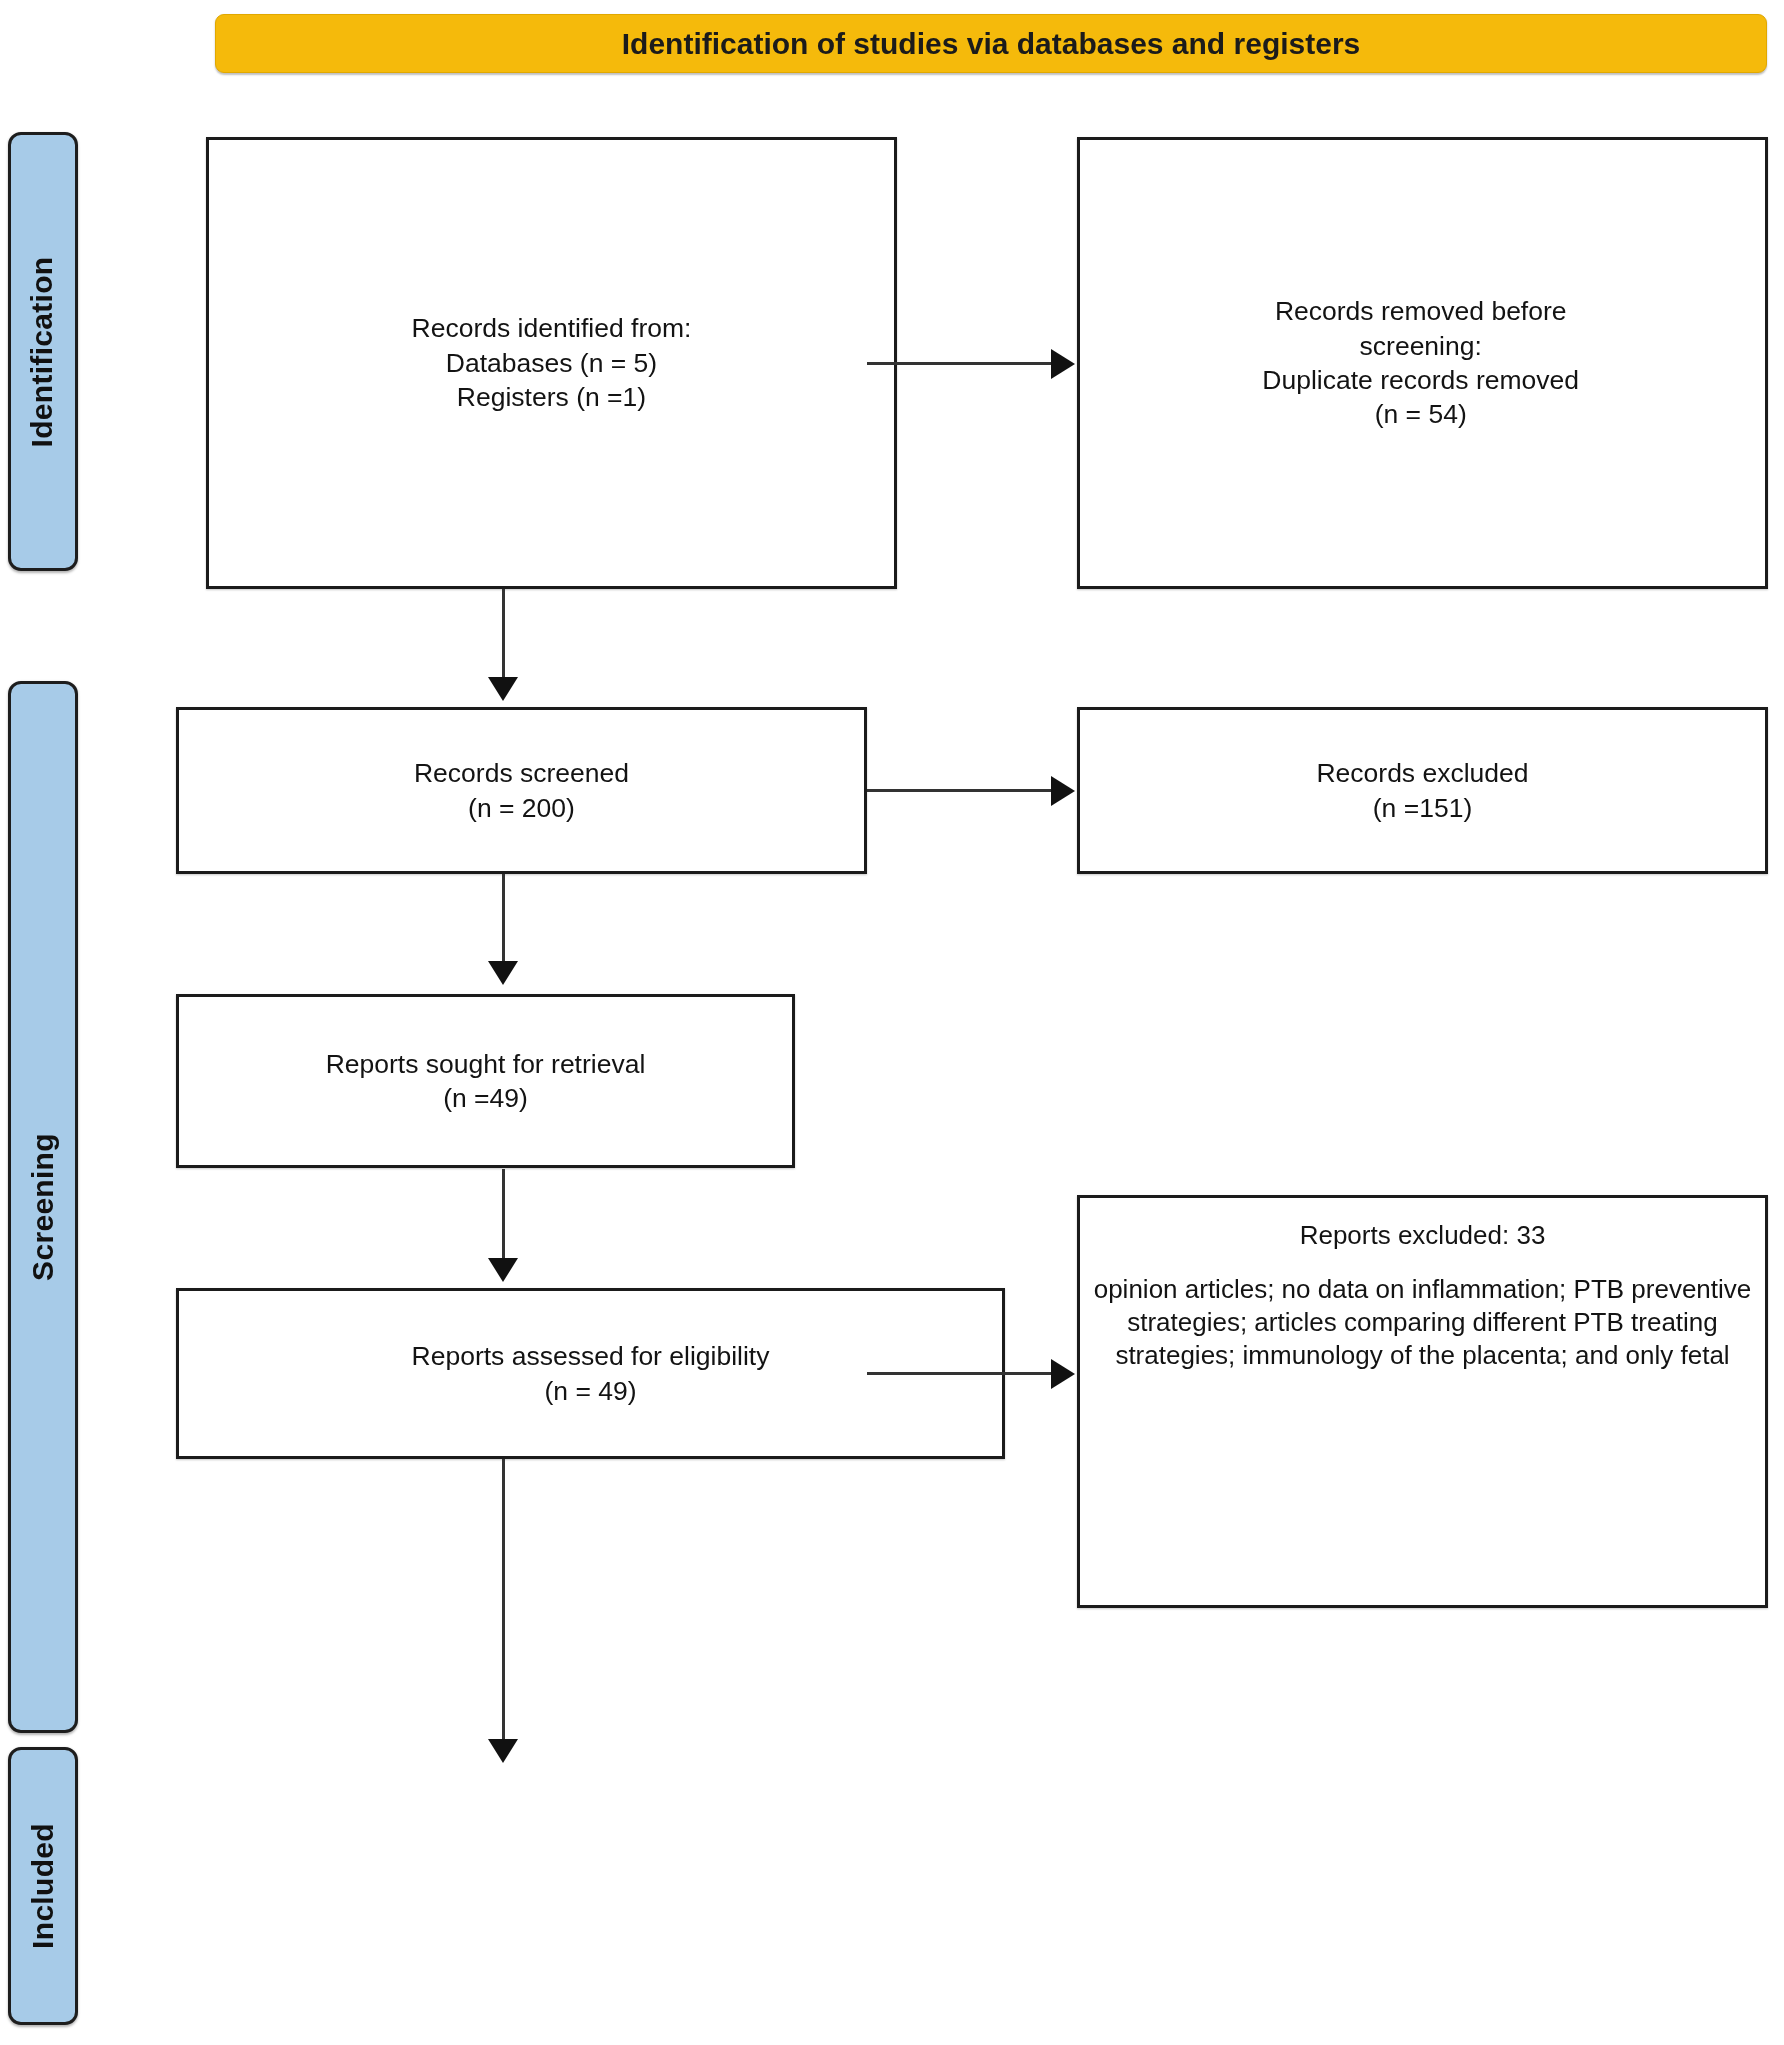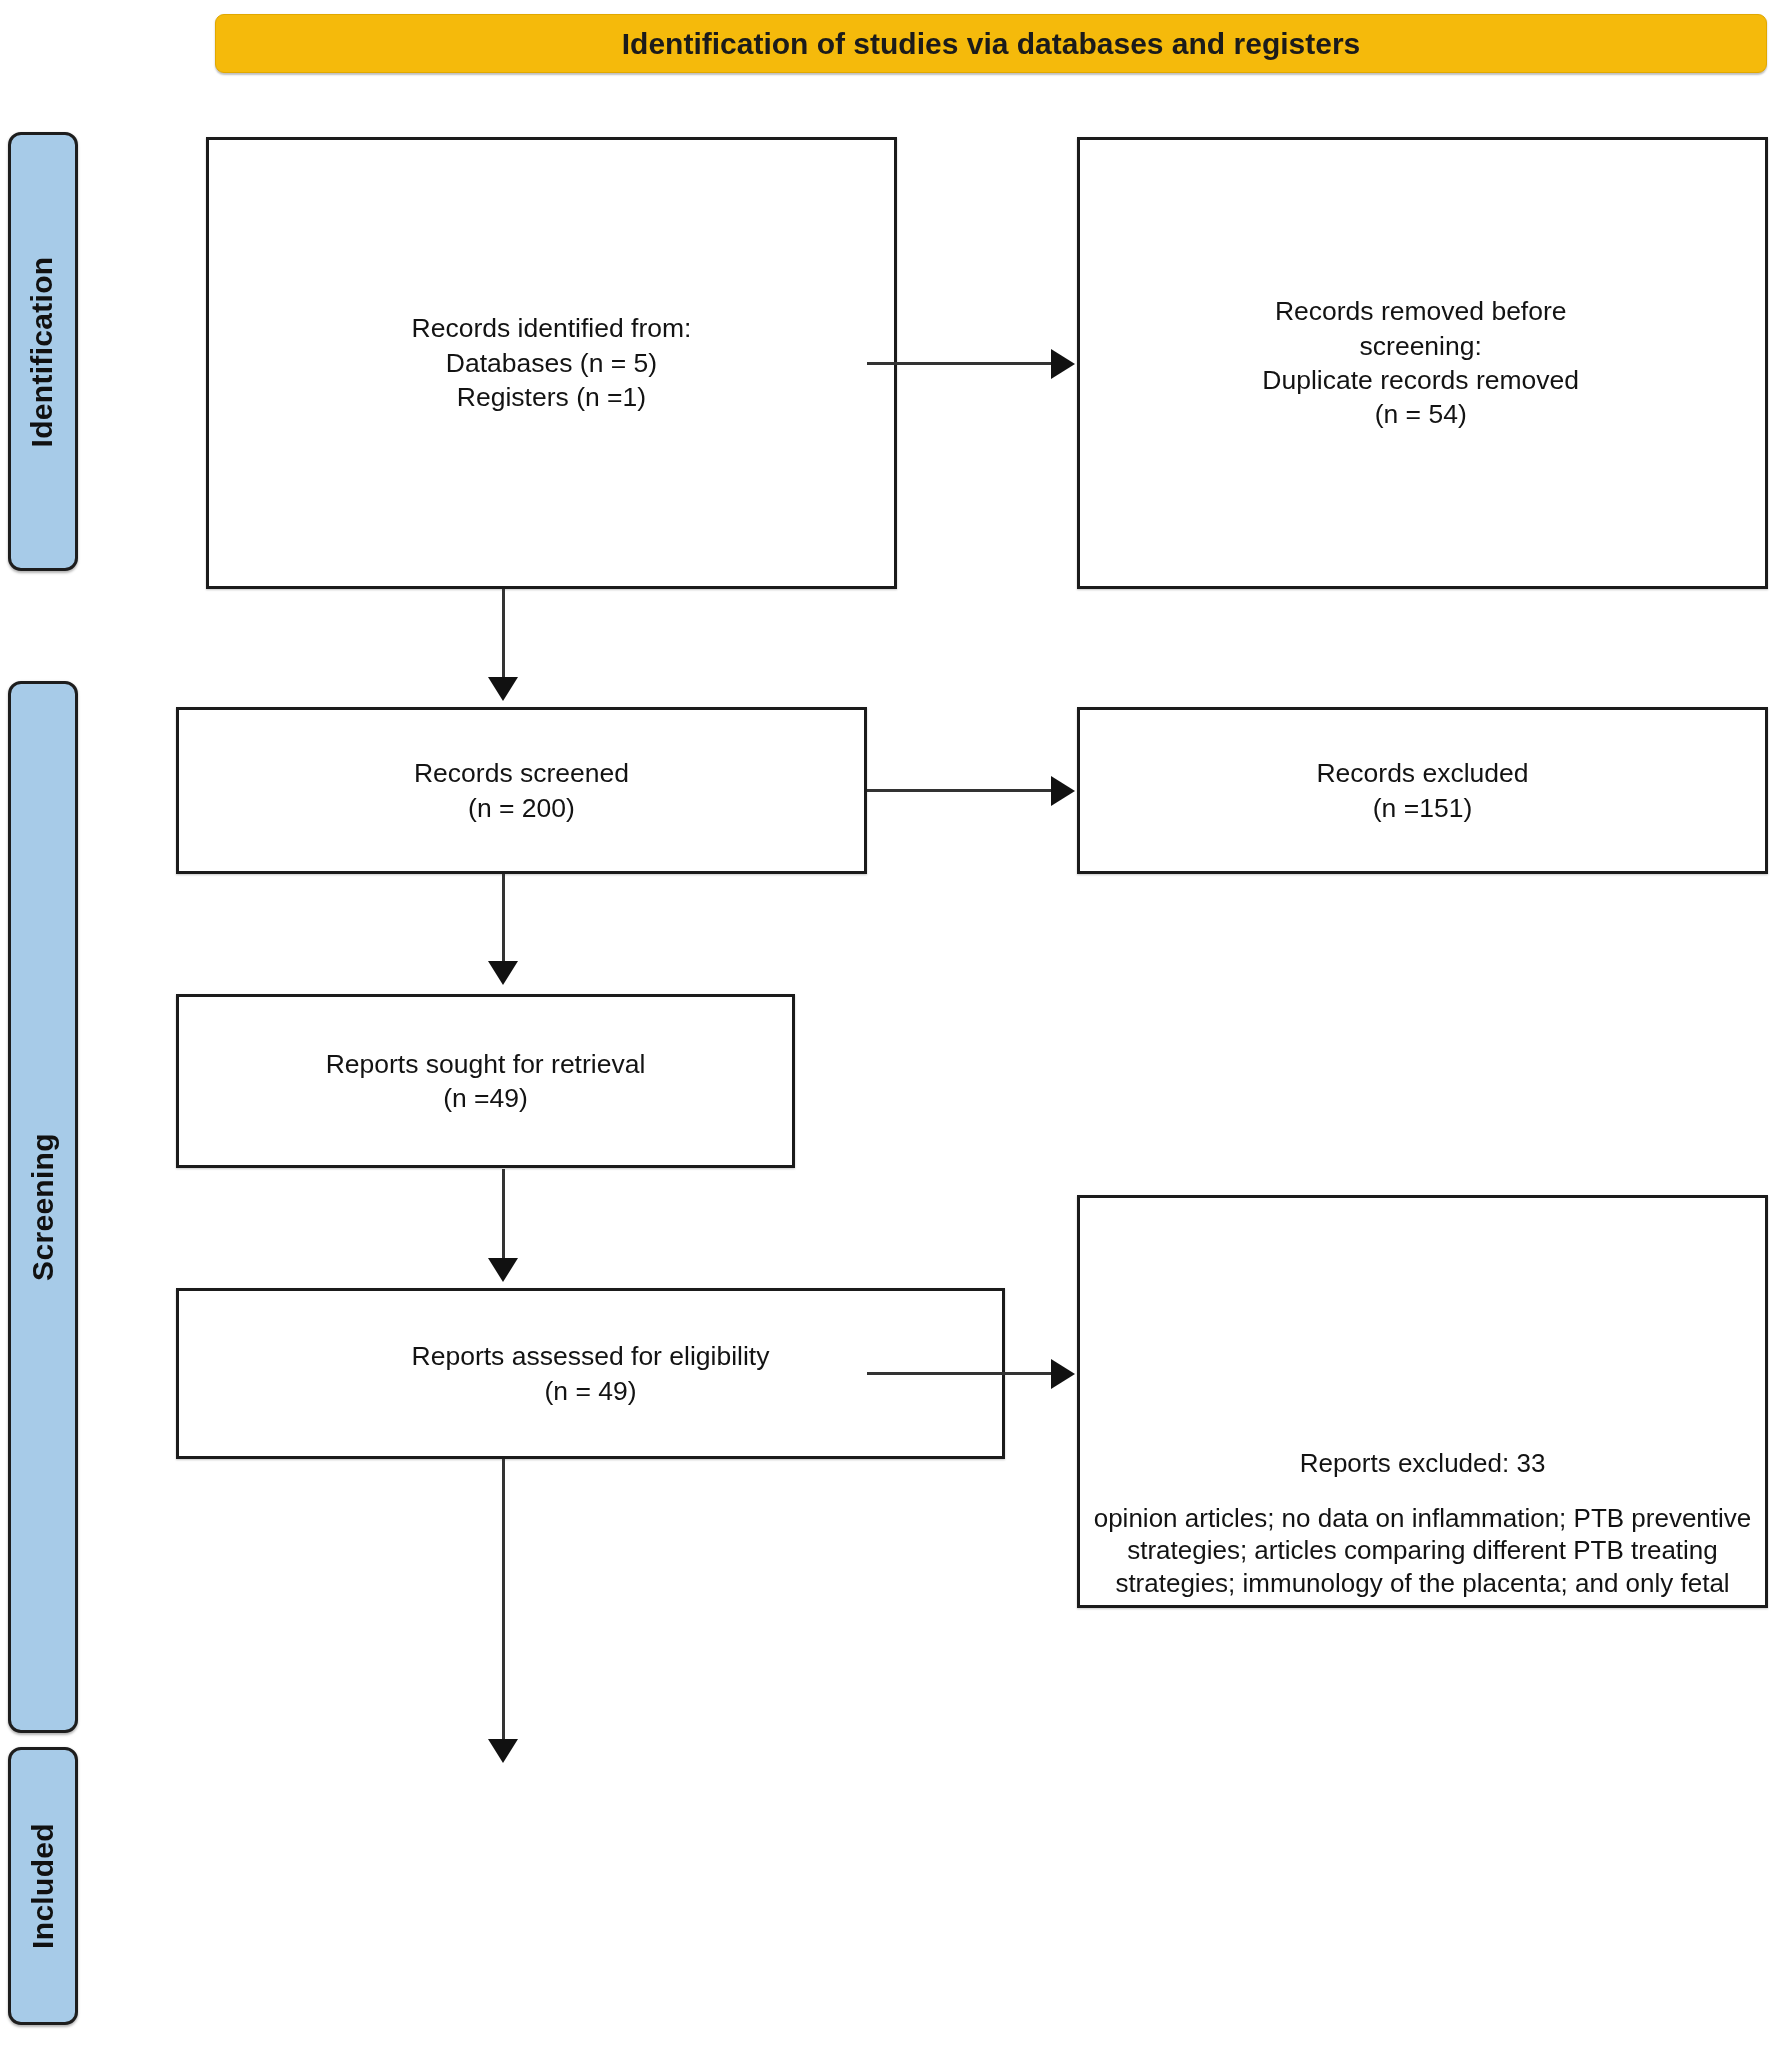--- a/index.html
+++ b/index.html
@@ -97,21 +97,21 @@
   #box-identified   { left: 176px; top: 137px;  width: 691px; height: 452px; margin-left: 30px; }
   #box-screened     { left: 176px; top: 707px; width: 691px; height: 167px; }
   #box-sought       { left: 176px; top: 994px; width: 619px; height: 174px; }
   #box-assessed     { left: 176px; top: 1288px; width: 829px; height: 171px; }
   #box-included     { left: 176px; top: 1769px; width: 691px; height: 249px; }
 
   
   #box-removed        { left: 1077px; top: 137px;  width: 691px; height: 452px; padding-left: 8px; }
   #box-rec-excluded   { left: 1077px; top: 707px; width: 691px; height: 167px; }
   #box-rep-excluded   { left: 1077px; top: 1195px; width: 691px; height: 413px;
-                        justify-content: flex-end; padding-top: 20.7px; }
+                        justify-content: flex-start; padding-top: 20.7px; }
   #box-rep-excluded .line { font-size: 26px; line-height: 1.26; }
 
   
   .conn {
     position: absolute;
   }
   .conn-v {
     width: 3.2px;
     background: #333333;
   }

